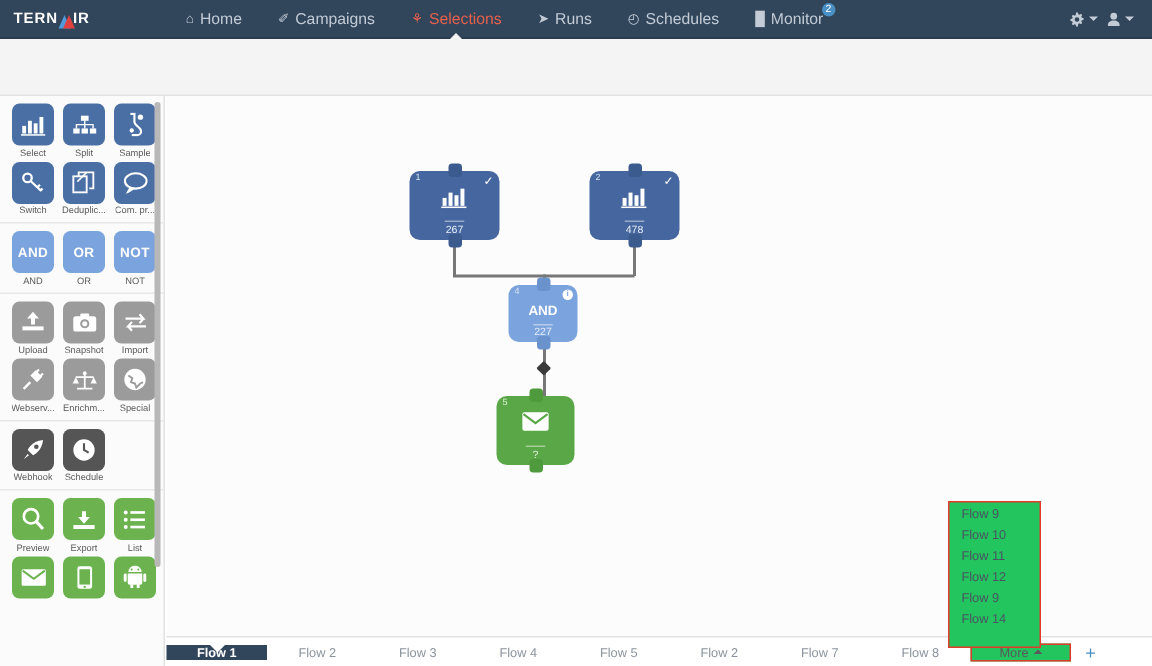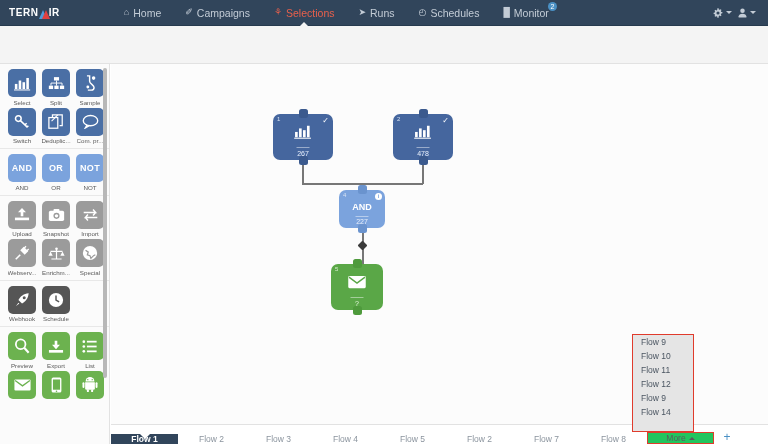--- a/index.html
+++ b/index.html
@@ -173,32 +173,32 @@
   .wire.v { width: 1.5px; }
   .wire.h { height: 1.5px; }
   .diamond {
     position: absolute; width: 7px; height: 7px; background: #3a3a3a;
     transform: rotate(45deg); border-radius: 1px;
   }
 
   
   .flowpop {
     position: absolute; left: 632px; top: 334px; width: 62px; height: 98px;
-    background: #e5e5e5; border: 1.6px solid #e03b2c; z-index: 20;
+    background: #22c55e; border: 1.6px solid #e03b2c; z-index: 20;
   }
   .flowpop .fitem {
     font-size: 8.5px; color: #4a5561; padding: 2px 0 2px 8px; cursor: pointer;
     white-space: nowrap;
   }
 
   
   .bottombar {
     position: absolute; left: 111px; right: 0; bottom: 0; height: 20px;
     background: #ffffff; border-top: 1px solid #e2e2e2;
-    display: flex; align-items: flex-end; z-index: 10;
+    display: flex; align-items: center; z-index: 10;
   }
   .ftab {
     width: 67px; display: flex; align-items: center; justify-content: center;
     font-size: 8.5px; color: #8b949e; cursor: pointer; position: relative;
   }
   .ftab.active { background: #31455b; color: #ffffff; font-weight: bold; }
   .ftab.active::before {
     content: ""; position: absolute; top: 0; left: 50%; transform: translateX(-50%);
     border-left: 5px solid transparent; border-right: 5px solid transparent;
     border-top: 5px solid #ffffff;

